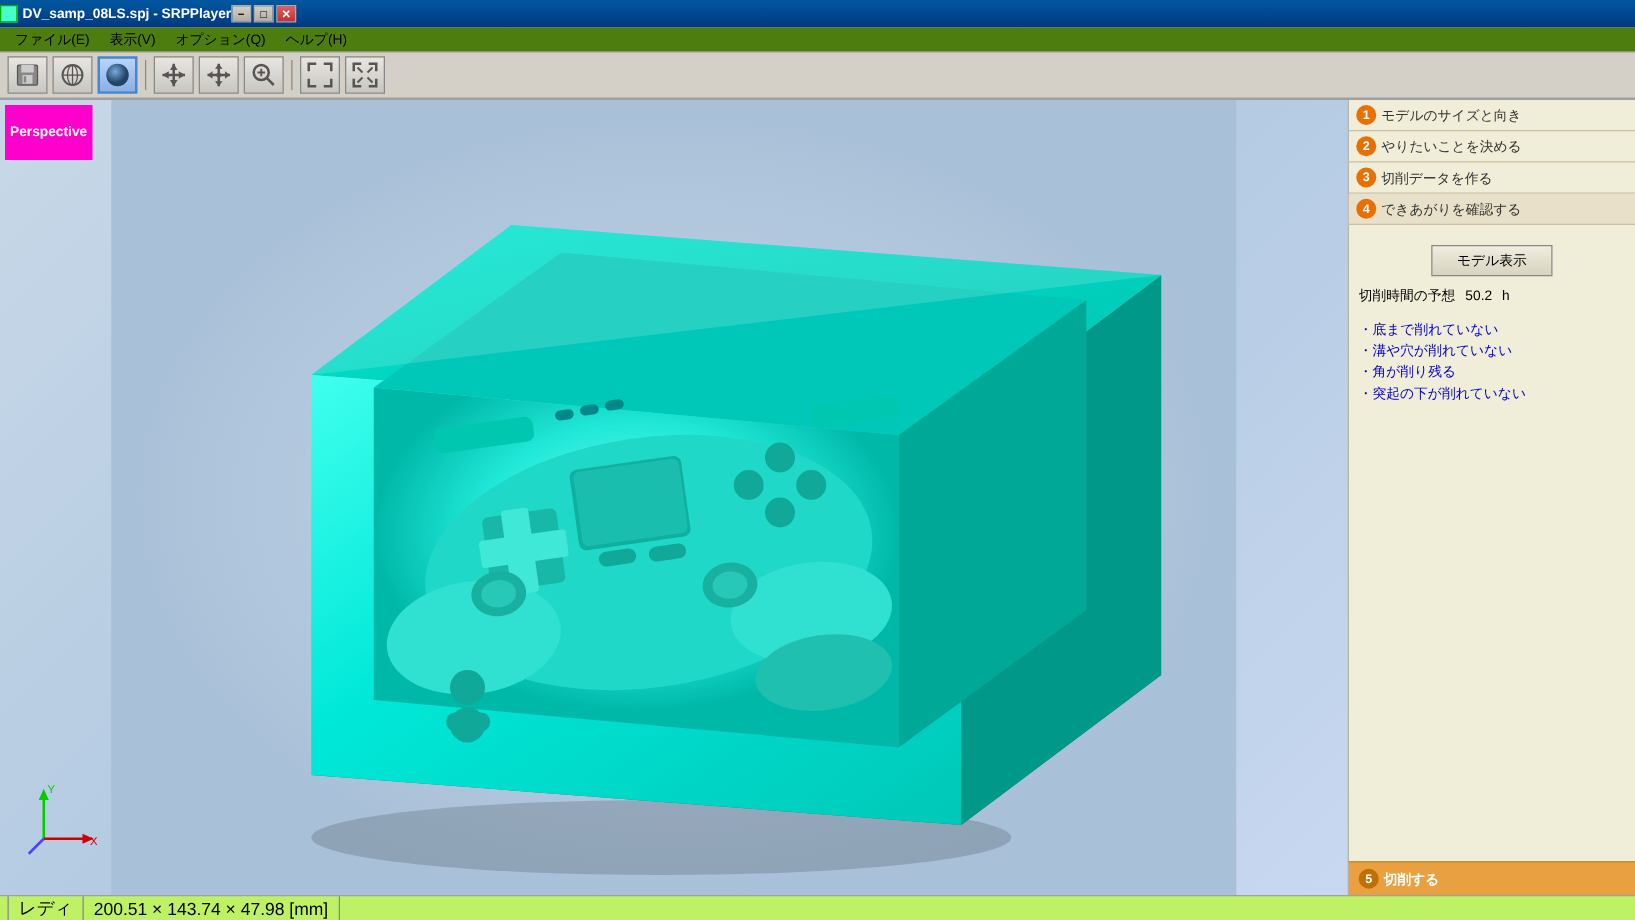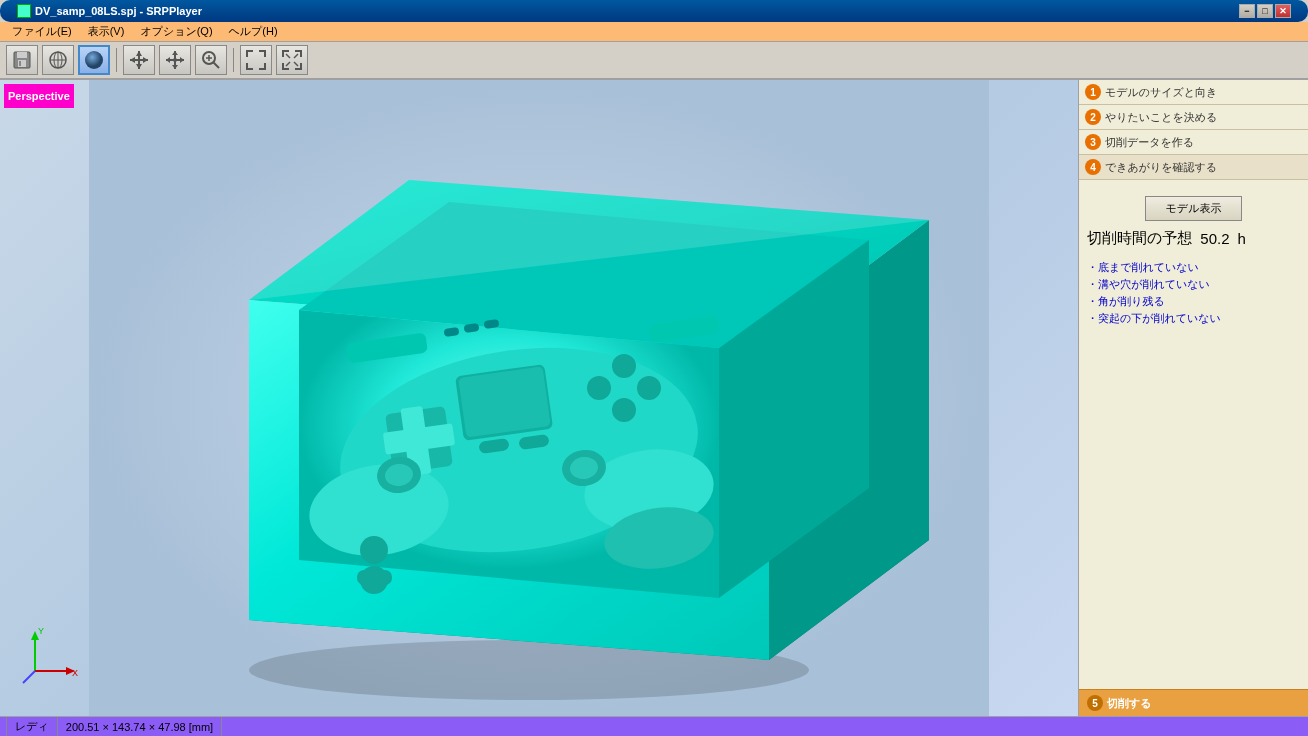--- a/index.html
+++ b/index.html
@@ -4,41 +4,40 @@
   <style>
     * { margin: 0; padding: 0; box-sizing: border-box; }
     body { width: 1308px; height: 736px; overflow: hidden; font-family: 'MS UI Gothic', 'MS PGothic', Arial, sans-serif; font-size: 11px; background: #d4d0c8; }
 
     
     #titlebar {
       height: 22px;
       background: linear-gradient(to bottom, #0058a0, #003880);
       display: flex;
       align-items: center;
-      justify-content: space-between;
-      padding: 0 17px;
+      justify-content: flex-start;
+      padding: 0 0;
       color: white;
       font-size: 11px;
       font-weight: bold;
-      border-radius: 10px;
     }
     #titlebar-left { display: flex; align-items: center; gap: 4px; }
     #titlebar-buttons { display: flex; gap: 2px; }
     .title-btn {
       width: 16px; height: 14px; display: flex; align-items: center; justify-content: center;
       font-size: 9px; cursor: pointer; border: 1px solid #aaa;
       background: linear-gradient(to bottom, #d4d0c8, #b0aca4);
       color: #000;
     }
     .title-btn.close { background: linear-gradient(to bottom, #e06060, #c03030); color: white; }
 
     
     #menubar {
       height: 20px;
-      background: #fdba74;
+      background: #4d7c0f;
       display: flex;
       align-items: center;
       padding: 0 4px;
       border-bottom: 1px solid #a0a0a0;
     }
     .menu-item {
       padding: 2px 8px;
       cursor: pointer;
       font-size: 11px;
     }
@@ -81,21 +80,21 @@
       overflow: hidden;
     }
     #viewport-label {
       position: absolute;
       top: 4px;
       left: 4px;
       background: #ff00cc;
       color: white;
       font-size: 11px;
       font-weight: bold;
-      padding: 6px 4px;
+      padding: 16px 4px;
       z-index: 10;
     }
 
     
     #model-canvas {
       width: 100%;
       height: 100%;
       position: absolute;
       top: 0; left: 0;
     }
@@ -154,44 +153,44 @@
       border: 1px solid #888;
       font-size: 11px;
       cursor: pointer;
       font-family: inherit;
     }
 
     .cutting-time {
       display: flex;
       align-items: center;
       gap: 8px;
-      font-size: 15px;
+      font-size: 11px;
       margin: 4px 0 12px 0;
     }
     .hint-link { color: #0000cc; cursor: pointer; display: block; font-size: 11px; margin: 2px 0; }
 
     .bottom-step {
       background: #e8a040;
       padding: 5px 8px;
       display: flex;
       align-items: center;
       gap: 4px;
       border-top: 1px solid #c88020;
     }
     .bottom-step .step-label { color: white; font-weight: bold; }
 
     
     #statusbar {
       height: 20px;
-      background: #8b5cf6;
+      background: #bef264;
       border-top: 1px solid #a0a0a0;
       display: flex;
       align-items: center;
       padding: 0 6px;
-      font-size: 11px;
+      font-size: 14px;
       gap: 0;
     }
     .status-section {
       padding: 0 8px;
       border-right: 1px solid #888;
       height: 100%;
       display: flex;
       align-items: center;
     }
     .status-section:first-child { border-left: 1px solid #888; }

